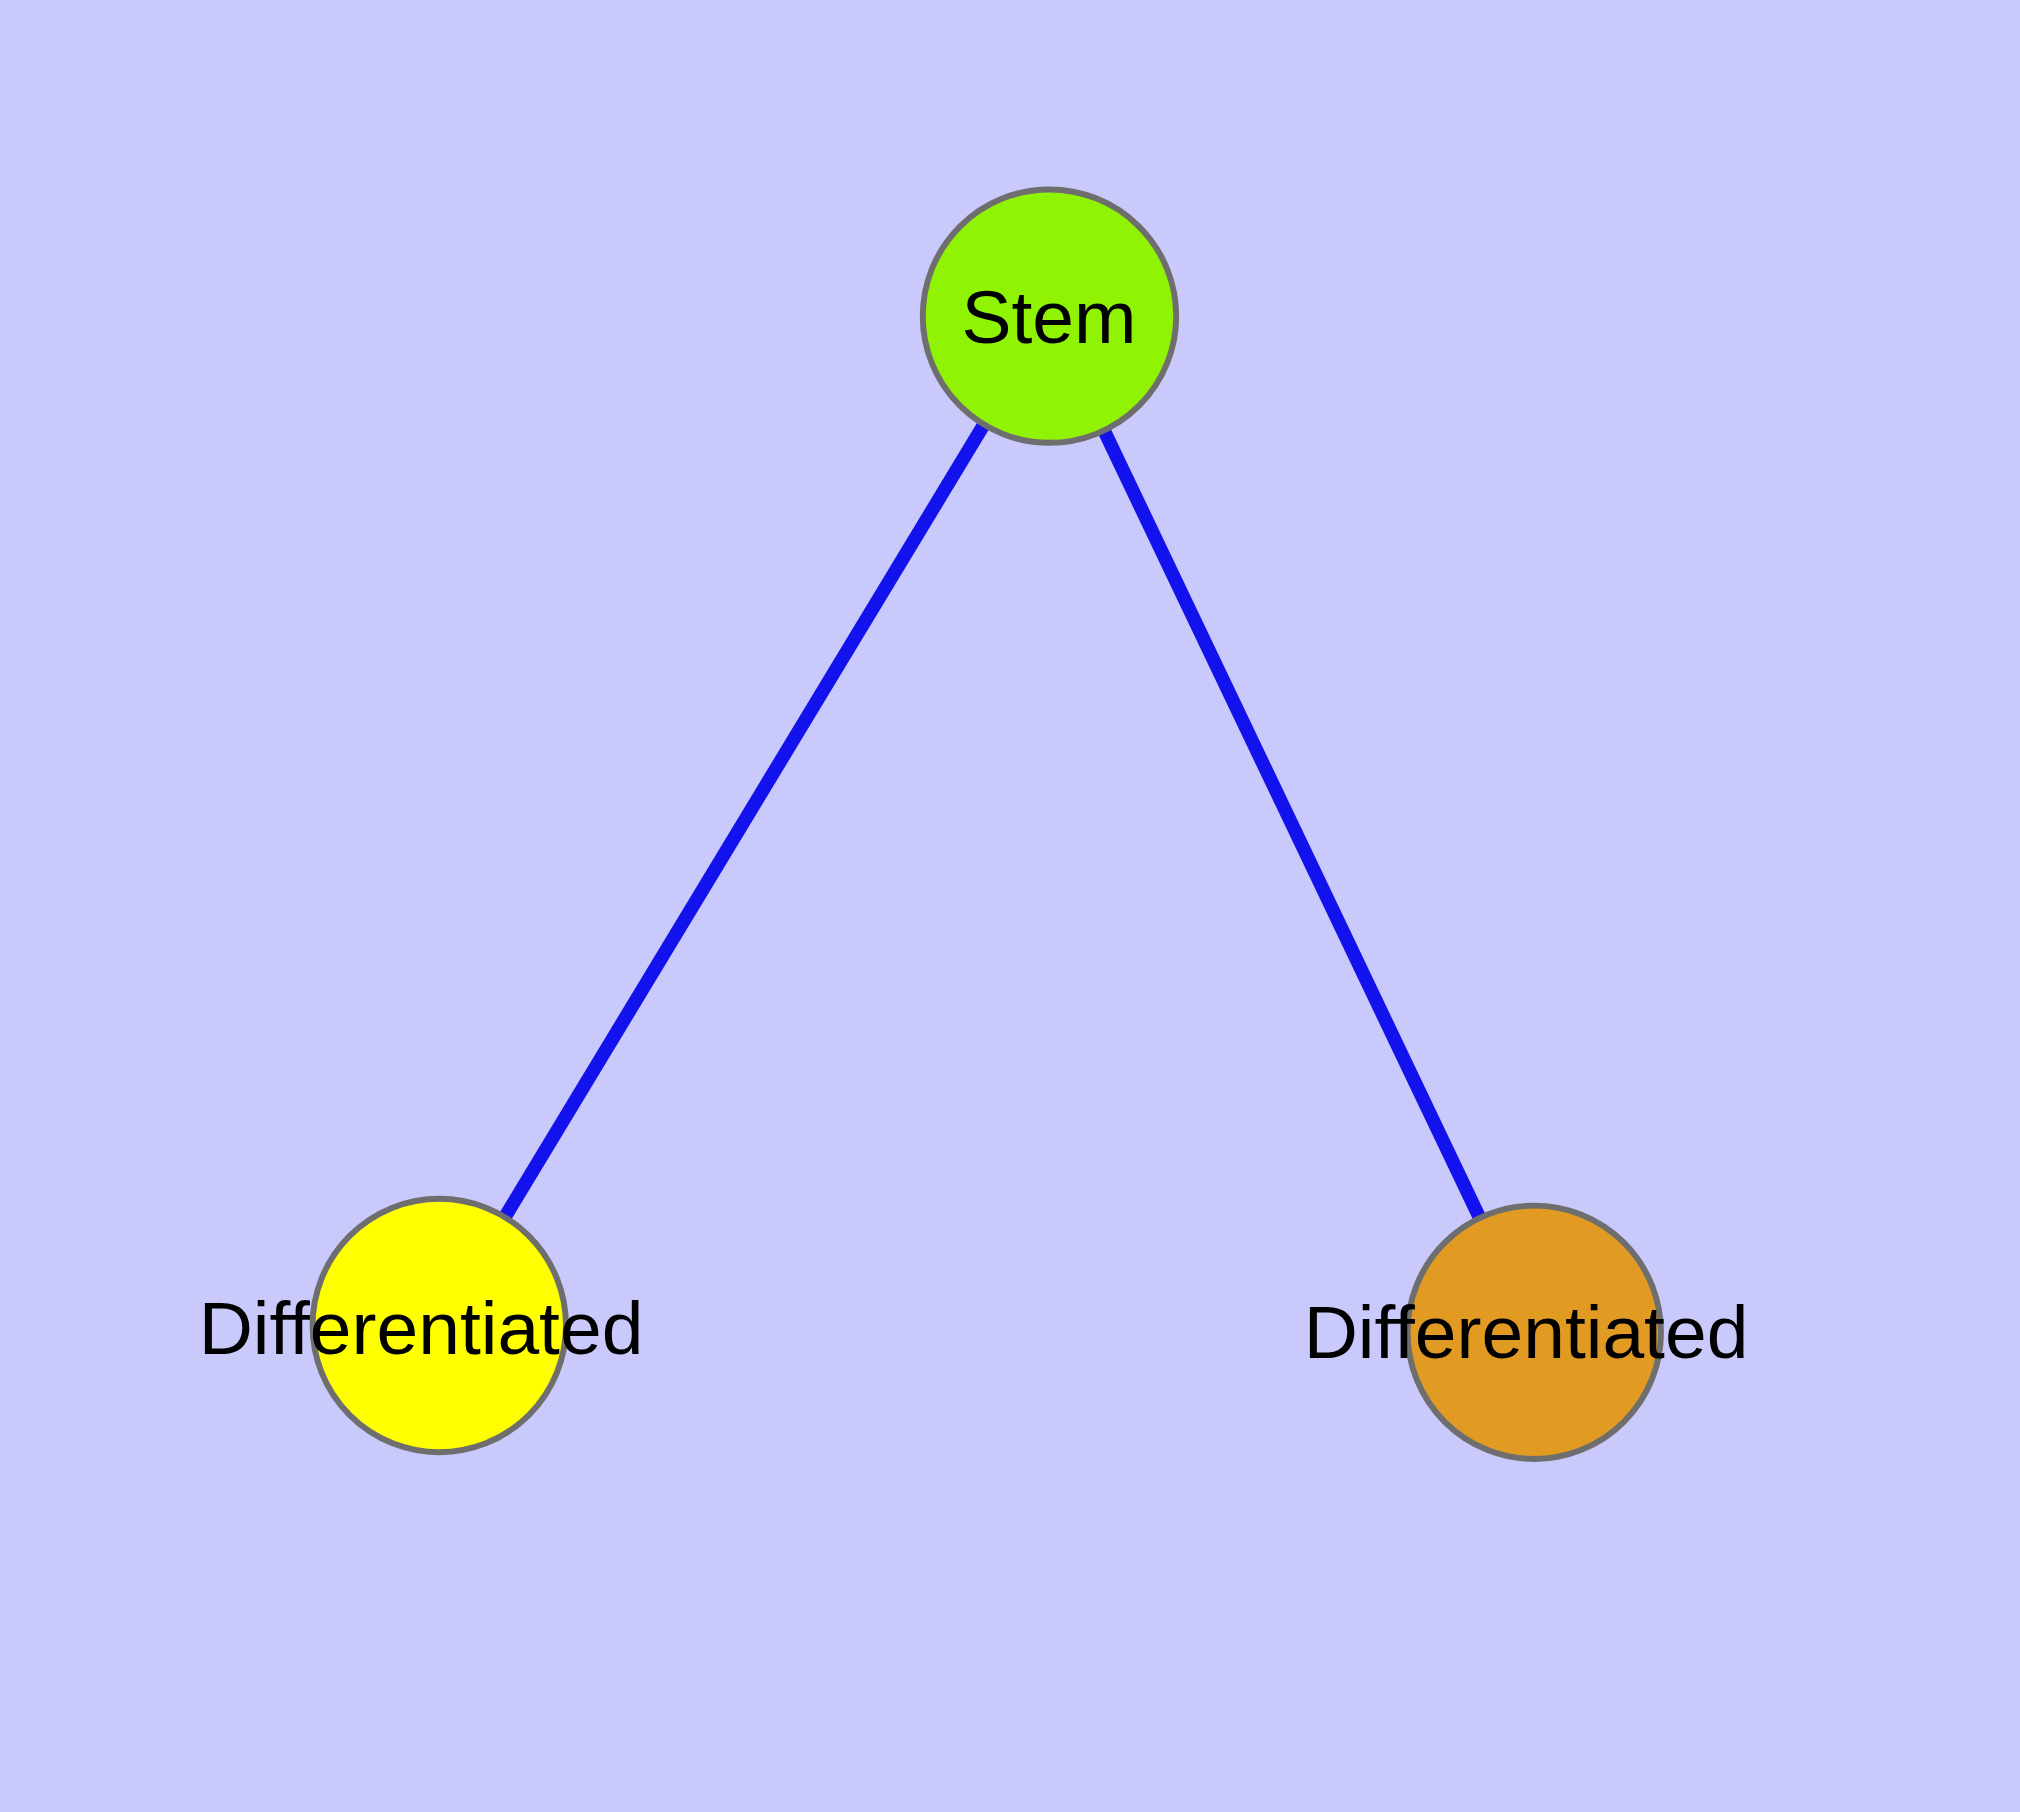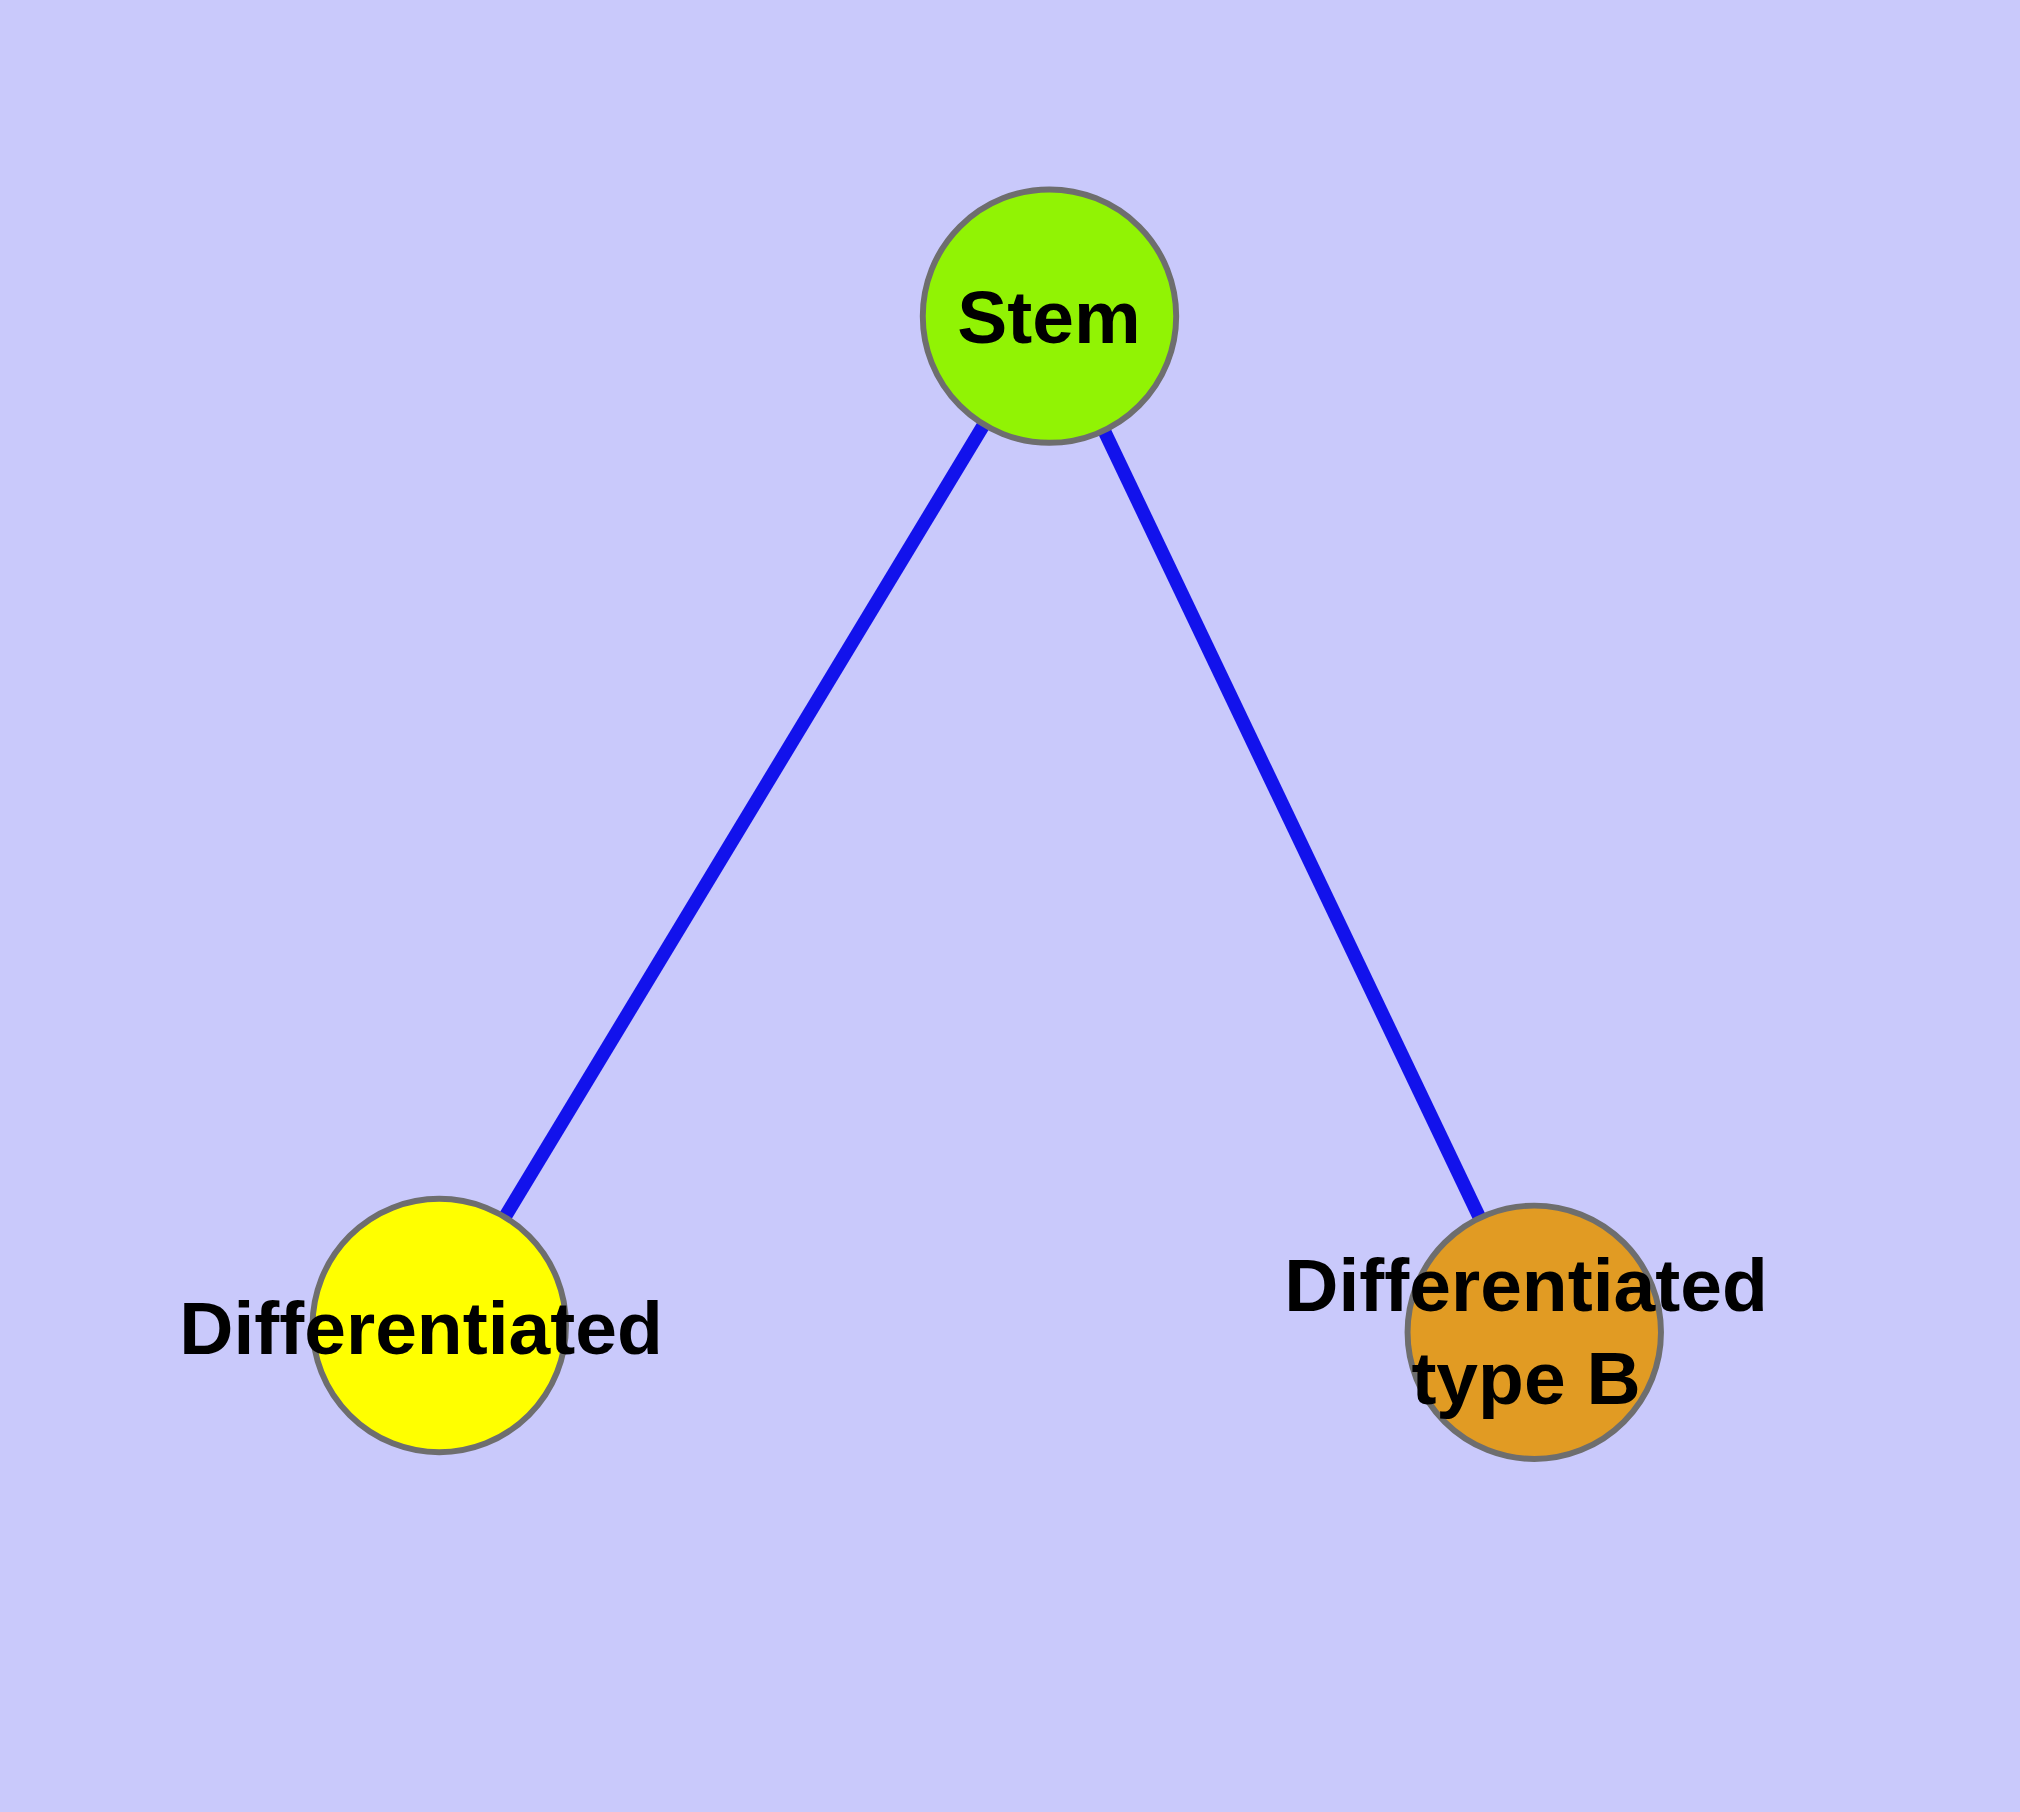--- a/index.html
+++ b/index.html
@@ -26,21 +26,21 @@
     stroke-linecap: butt;
   }
   .graph-svg circle {
     stroke-width: 7px;
   }
   .node-label {
     position: absolute;
     transform: translate(-50%, -50%);
     color: #000000;
     font-size: 75px;
-    font-weight: bold;
+    font-weight: normal;
     line-height: 93px;
     text-align: center;
     white-space: nowrap;
     letter-spacing: 0;
   }
   .label-stem   { left: 1049px; top: 317px; }
   .label-type-a { left: 421px;  top: 1328px; }
   .label-type-b { left: 1526px; top: 1332px; }
   .label-line { display: block; }
 </style>
@@ -62,17 +62,16 @@
   <div class="node-label label-stem">
     <span class="label-line">Stem</span>
   </div>
 
   <div class="node-label label-type-a">
     <span class="label-line">Differentiated</span>
   </div>
 
   <div class="node-label label-type-b">
     <span class="label-line">Differentiated</span>
-    <span class="label-line">type B</span>
   </div>
 
 </div>
 
 
 </body></html>

